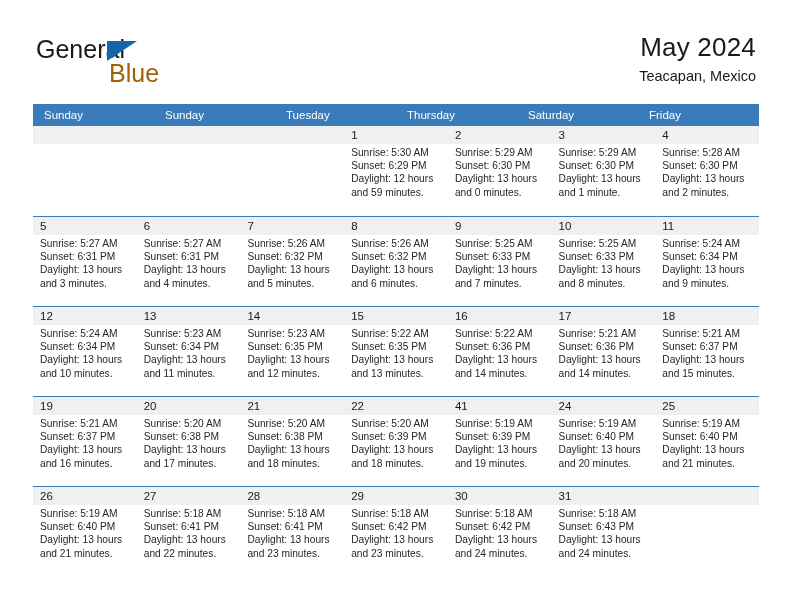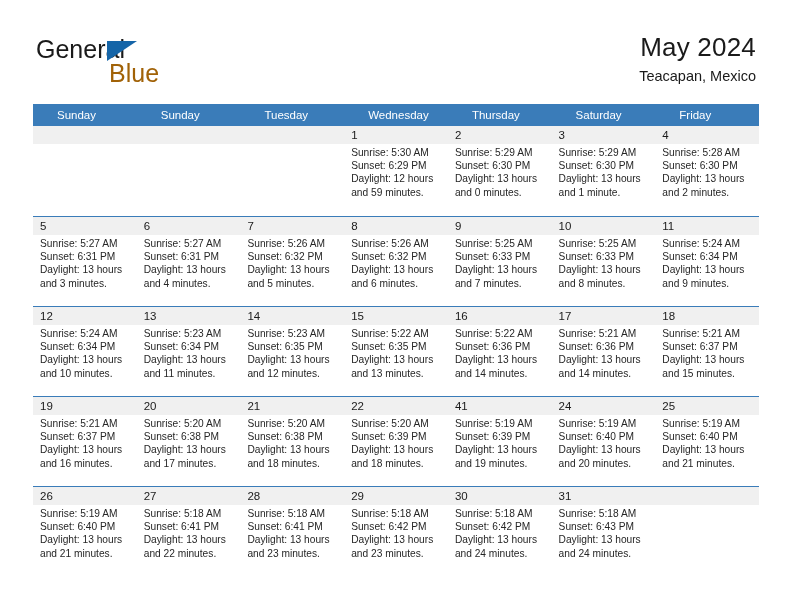--- a/index.html
+++ b/index.html
@@ -95,21 +95,21 @@
     display: flex;
     width: 100%;
     background: #3a7cb9;
     height: 22px;
   }
   .weekday {
     flex: 1 1 0;
     color: #ffffff;
     font-size: 11.5px;
     line-height: 22px;
-    padding-left: 24px;
+    padding-left: 11px;
     box-sizing: border-box;
     white-space: nowrap;
     overflow: hidden;
   }
 
   .week {
     display: flex;
     width: 100%;
     height: 90px;
     border-top: 1.5px solid #3a7cb9;
@@ -161,21 +161,20 @@
     </div>
     <div class="title">May 2024</div>
     <div class="subtitle">Teacapan, Mexico</div>
   </div>
 
   <div class="calendar">
     <div class="weekdays">
       <div class="weekday">Sunday</div>
       <div class="weekday">Sunday</div>
       <div class="weekday">Tuesday</div>
-      <div class="weekday">Wednesday</div>
       <div class="weekday">Thursday</div>
       <div class="weekday">Saturday</div>
       <div class="weekday">Friday</div>
     </div>
 
     <div id="weeks-container">
         <div class="week">
           <div class="day empty">
             <div class="day-num"></div>
             <div class="day-body">

